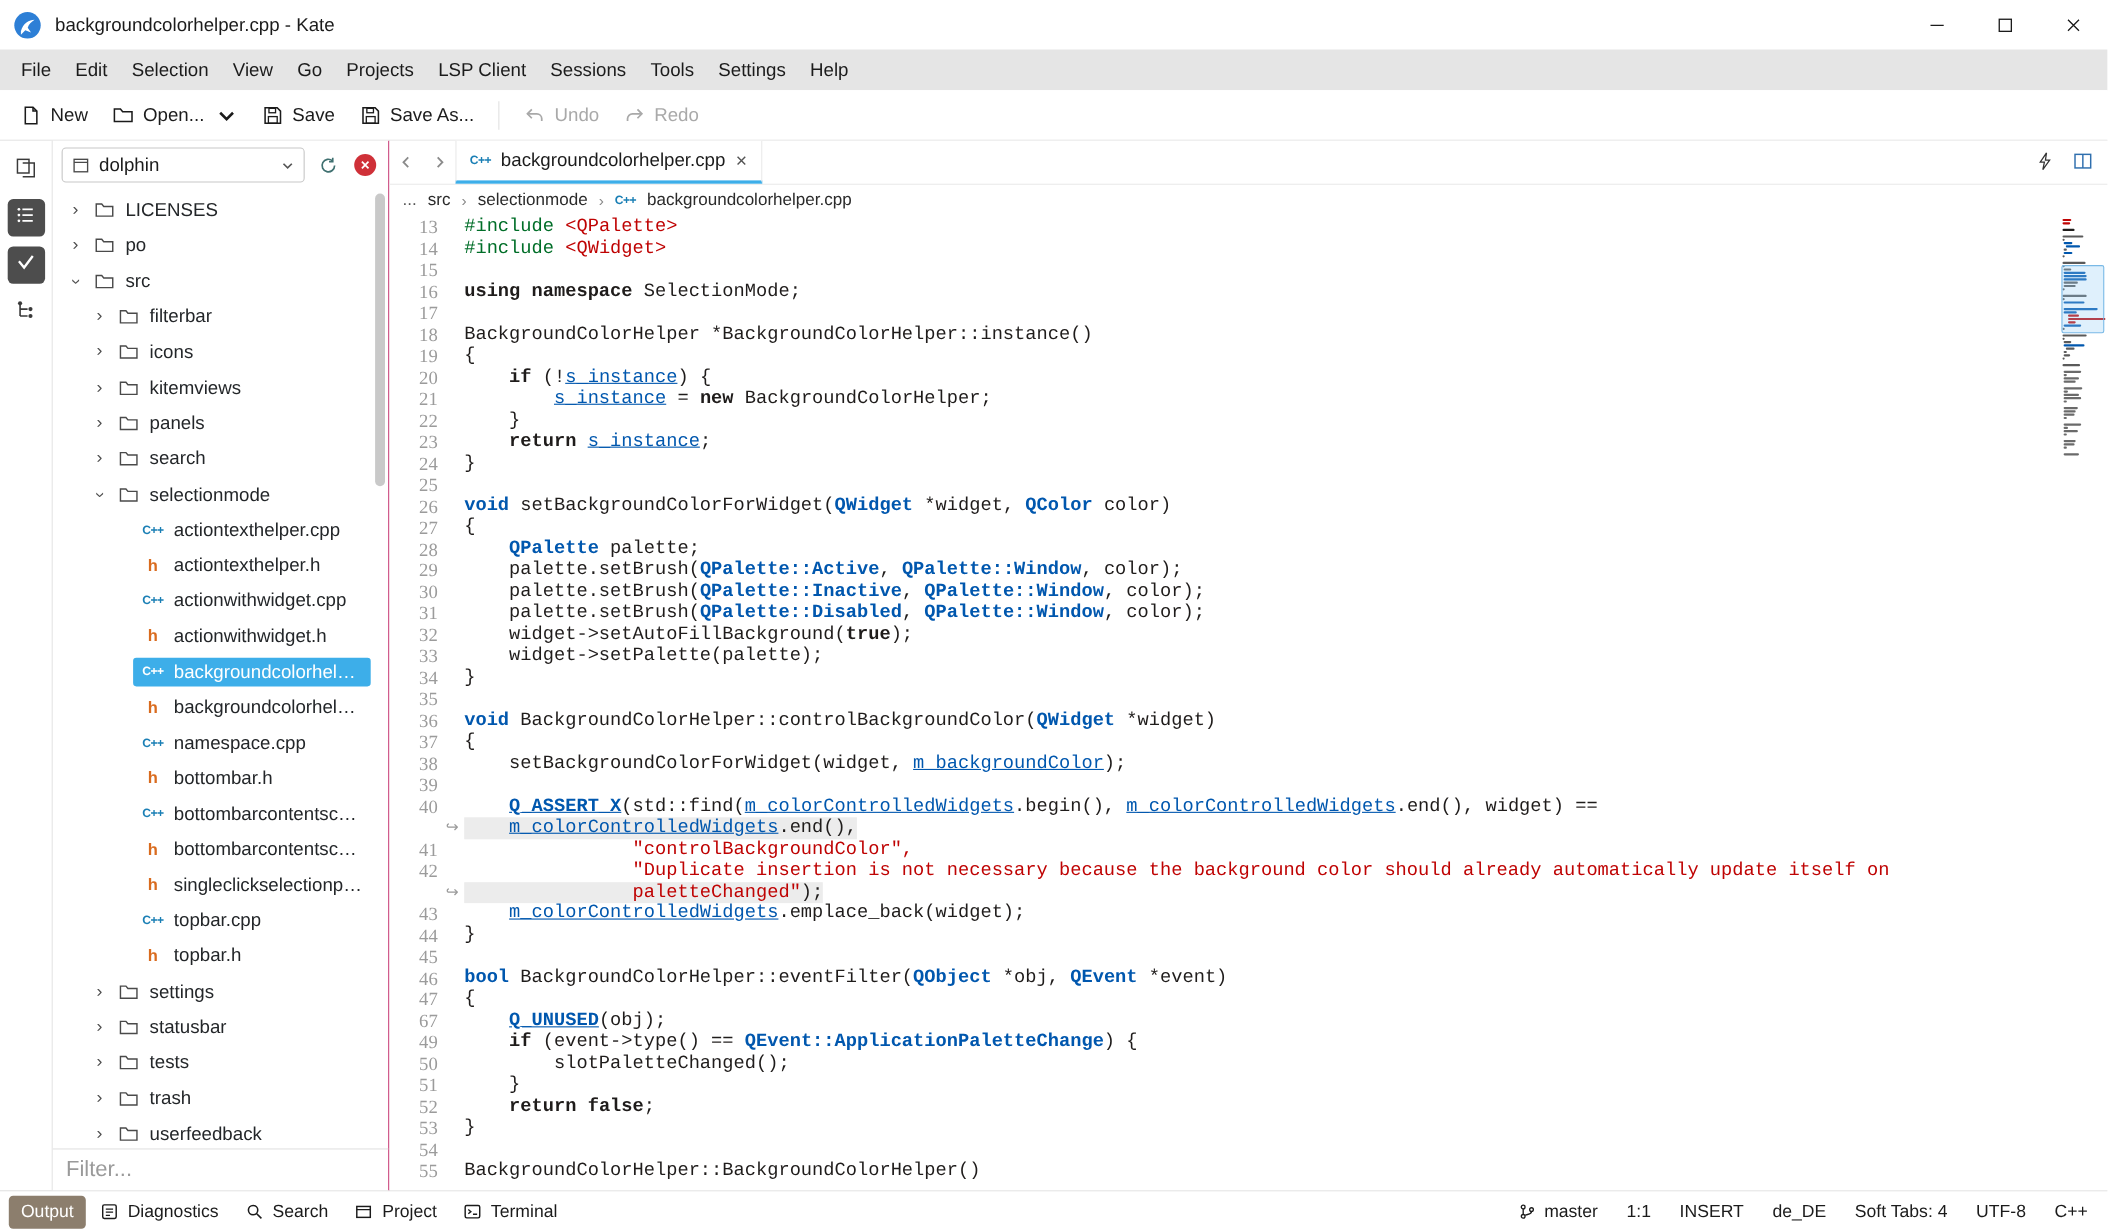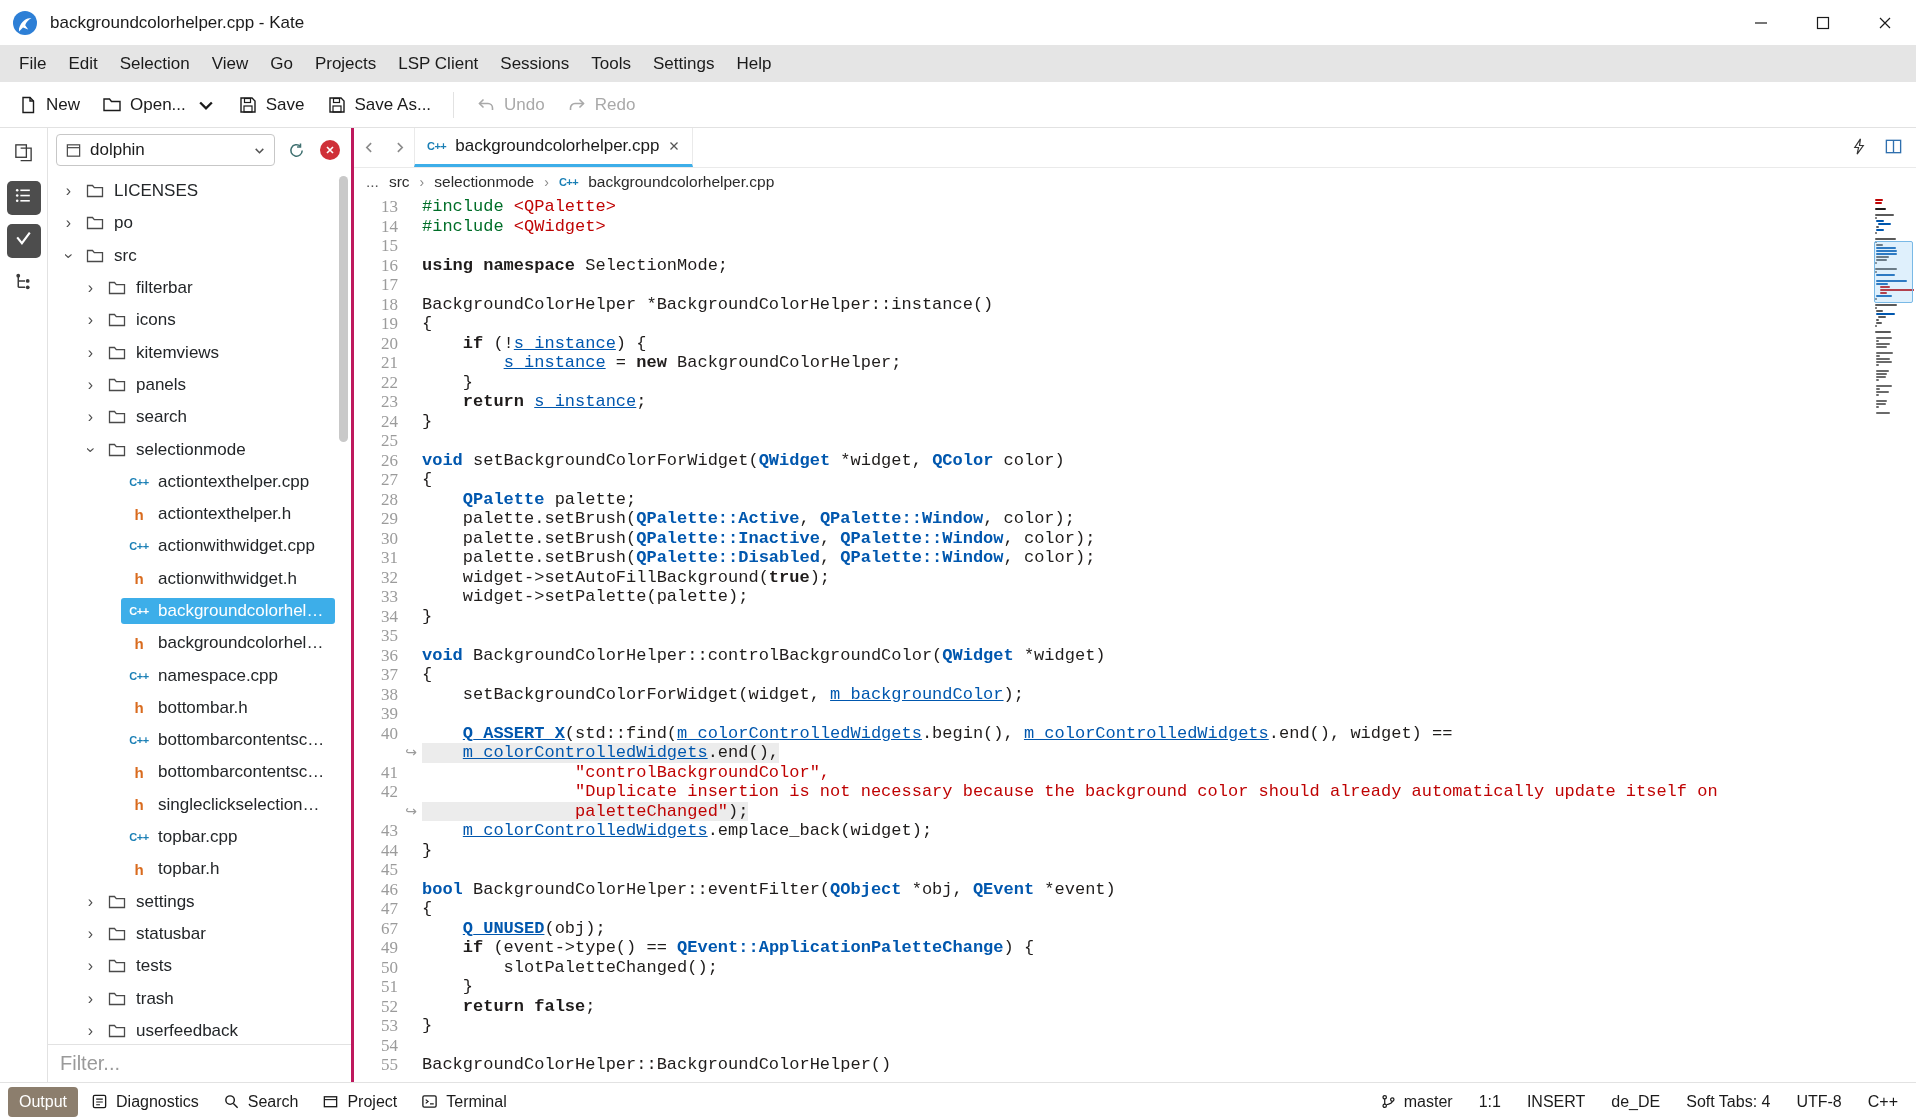--- a/index.html
+++ b/index.html
@@ -28,21 +28,21 @@
 
   
   .content { display:flex; height:954px; background:#fff; }
 
   .iconstrip { width:48px; flex:none; border-right:1px solid #e2e2e2; display:flex; flex-direction:column; align-items:center; padding-top:10px; gap:9px; }
   .stool { width:34px; height:34px; border-radius:5px; display:flex; align-items:center; justify-content:center; color:#3a3a3a; }
   .stool svg { width:21px; height:21px; }
   .stool.dark { background:#4d4d4d; color:#fff; }
 
   
-  .panel { width:306px; flex:none; border-right:3px solid #be185d; display:flex; flex-direction:column; background:#fff; }
+  .panel { width:306px; flex:none; border-right:1px solid #be185d; display:flex; flex-direction:column; background:#fff; }
   .phead { height:44px; flex:none; display:flex; align-items:center; padding:0 8px; gap:8px; }
   .combo { flex:1; height:32px; border:1px solid #c7c7c7; border-radius:4px; display:flex; align-items:center; gap:8px; padding:0 8px; font-size:17px; background:#fff; }
   .combo .cicon svg { width:17px; height:17px; display:block; }
   .combo .chev { margin-left:auto; color:#555; }
   .combo .chev svg { width:13px; height:13px; display:block; }
   .pbtn { width:26px; height:26px; flex:none; display:flex; align-items:center; justify-content:center; border:none; background:none; }
   .pbtn svg { width:19px; height:19px; display:block; }
   .close-red { width:20px; height:20px; border-radius:50%; background:#cf3038; display:flex; align-items:center; justify-content:center; }
   .close-red svg { width:10px; height:10px; display:block; }
 

